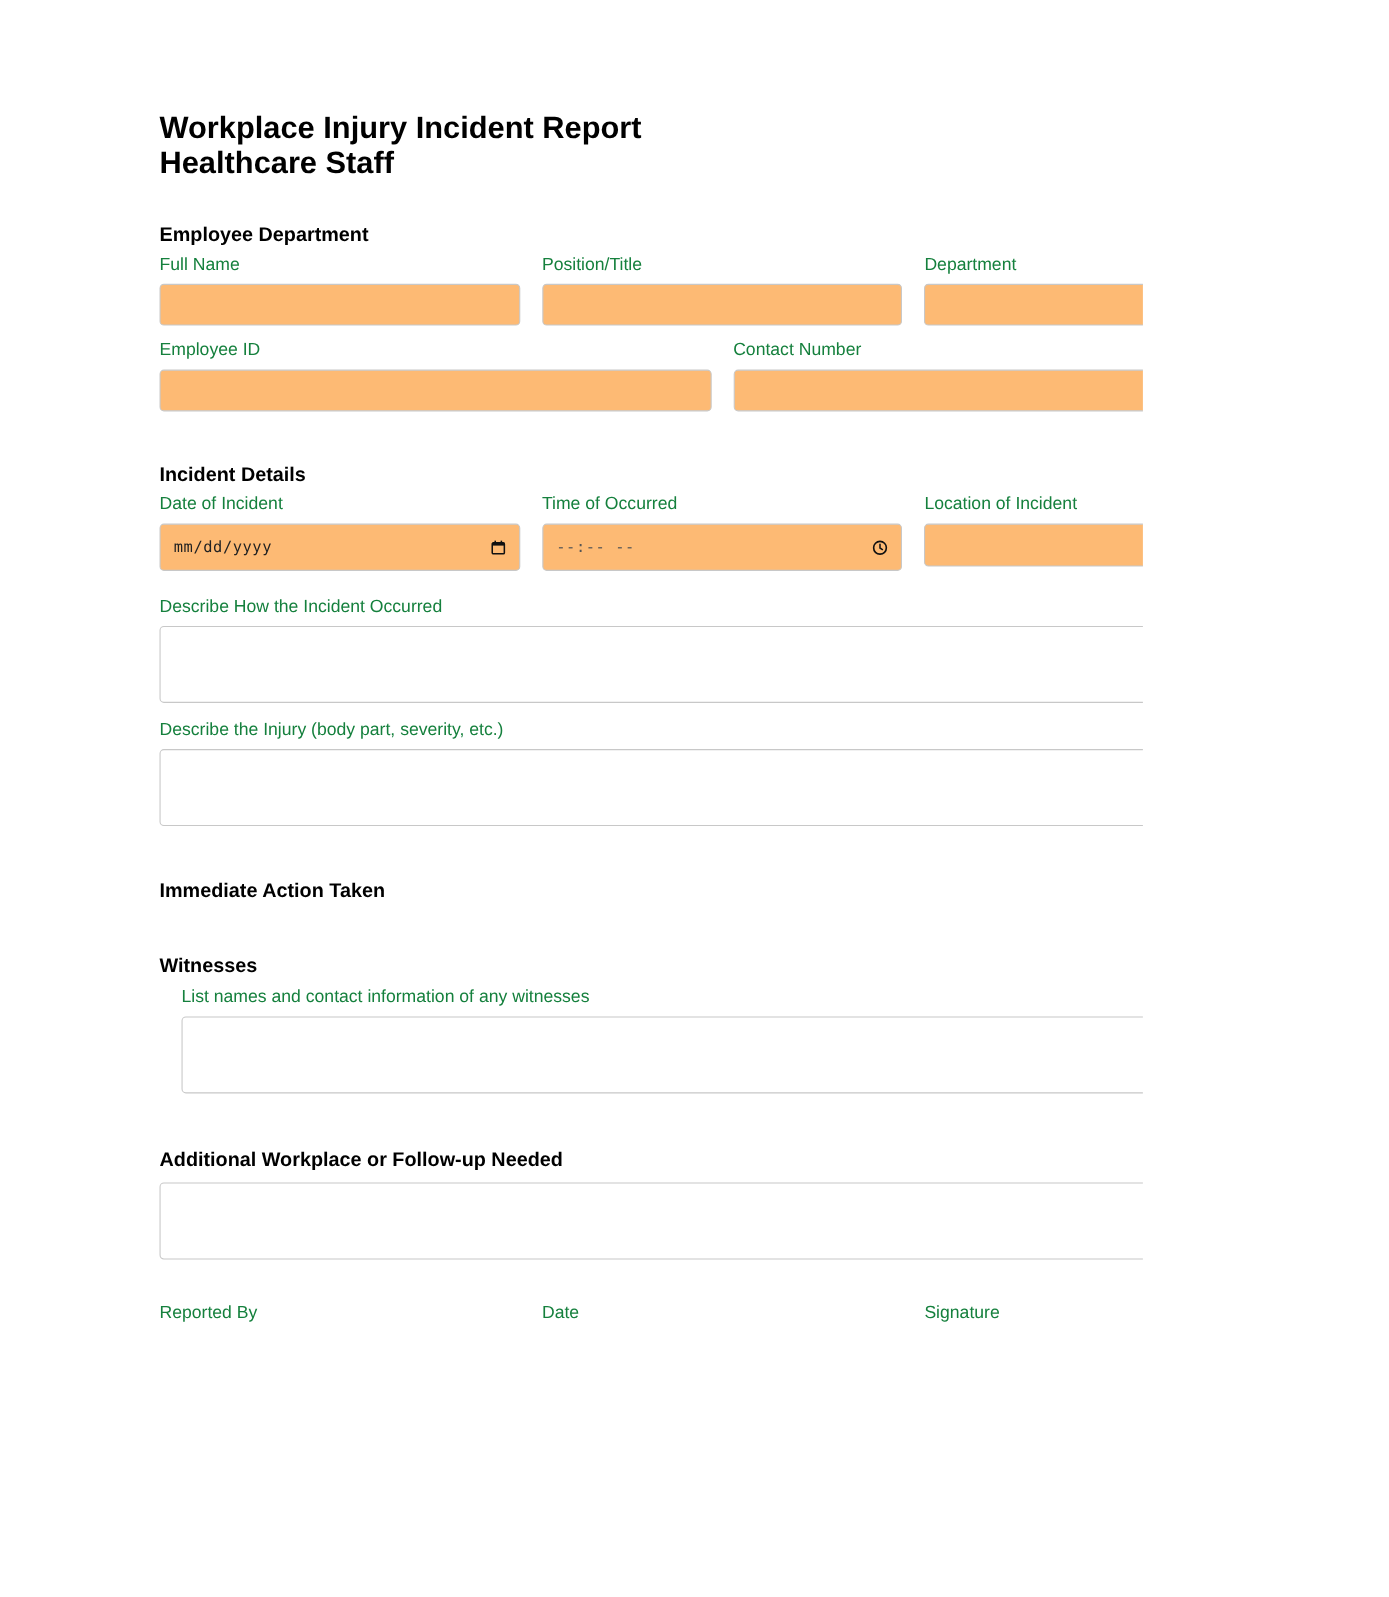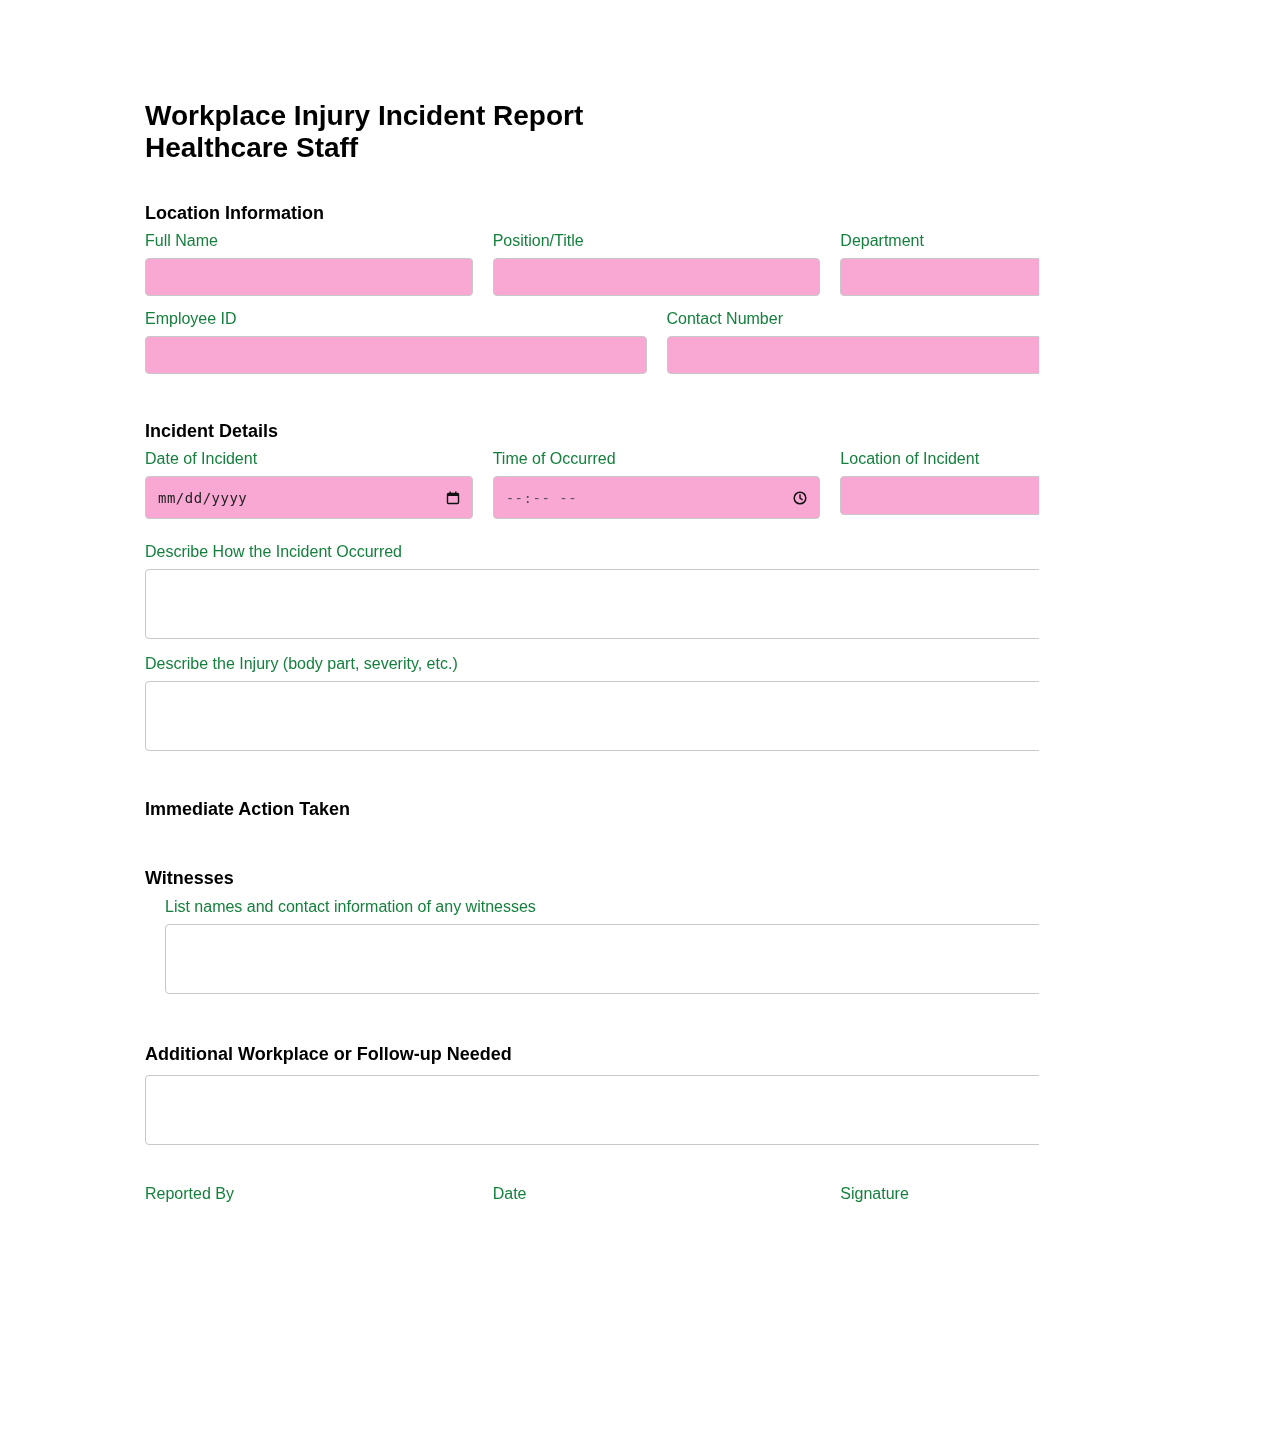--- a/index.html
+++ b/index.html
@@ -7,21 +7,21 @@
          font-family: "Liberation Sans", sans-serif; color: #000; }
   .viewport { position: absolute; left: 0; top: 0; width: 1014px; height: 1299px; overflow: hidden; margin-left: 25px; }
   .container { position: absolute; left: 120px; top: 100px; width: 1023px; }
   h1 { margin: 0; font-size: 28px; font-weight: bold; line-height: 32px; }
   h2 { margin: 0; font-size: 18px; font-weight: bold; line-height: 22px; }
   .section { margin-top: 34px; }
   .row { display: flex; gap: 20px; margin-top: 8px; }
   .row + .row { margin-top: 14px; }
   .field { flex: 1; display: flex; flex-direction: column; }
   label { font-size: 16px; line-height: 18px; margin-bottom: 8px; display: block; color: #15803d; }
-  .input { height: 38px; border: 1px solid #c8c8c8; border-radius: 4px; box-sizing: border-box; background: #f9a8d4; }
+  .input { height: 38px; border: 1px solid #c8c8c8; border-radius: 4px; box-sizing: border-box; background: #fdba74; }
   .input.tall { height: 43px; display: flex; align-items: center; justify-content: space-between; padding: 0 12px;
                 font-family: "DejaVu Sans Mono", "Liberation Mono", monospace; font-size: 14px; color: #222; }
   .input.tall .ph { letter-spacing: 0.5px; }
   .input.tall.time .ph { color: #555; }
   .textarea { height: 70px; border: 1px solid #c8c8c8; border-radius: 4px; box-sizing: border-box; position: relative; background: #fff; }
   .grip { position: absolute; right: 2px; bottom: 2px; width: 8px; height: 8px;
           background: linear-gradient(135deg, transparent 45%, #999 45%, #999 55%, transparent 55%, transparent 70%, #999 70%, #999 80%, transparent 80%); }
   .full { margin-top: 14px; }
   .full:first-of-type { margin-top: 8px; }
   .icon svg { display: block; }
@@ -31,21 +31,21 @@
 
 <div class="viewport">
   <div class="container">
 
     <h1>
       <span>Workplace Injury Incident Report</span><br>
       <span>Healthcare Staff</span>
     </h1>
 
     <div class="section" style="margin-top:38px;">
-      <h2>Location Information</h2>
+      <h2>Employee Department</h2>
       <div class="row">
         <div class="field">
           <label>Full Name</label>
           <div class="input"></div>
         </div>
         <div class="field">
           <label>Position/Title</label>
           <div class="input"></div>
         </div>
         <div class="field">

